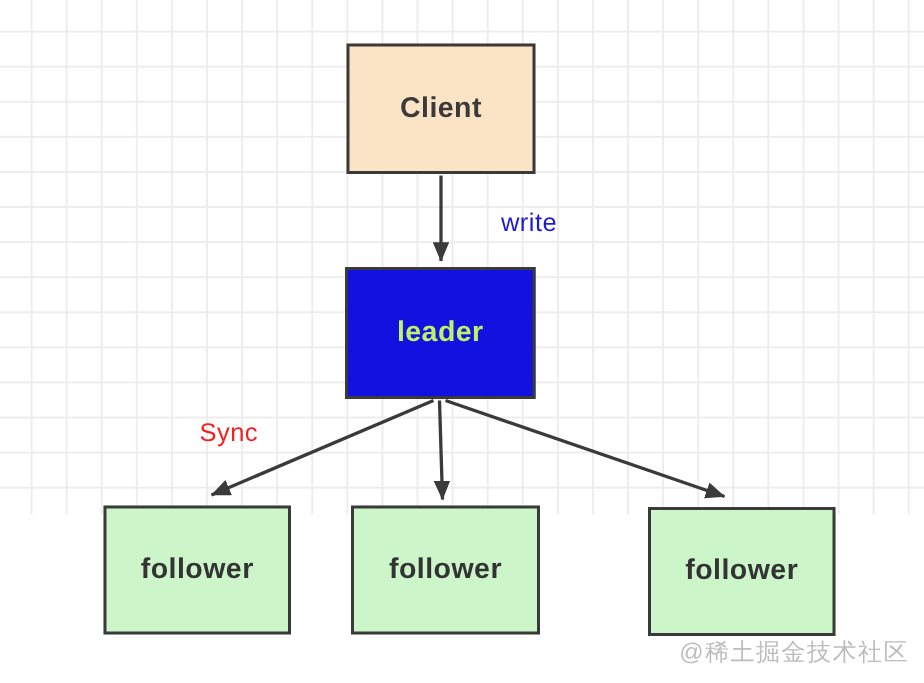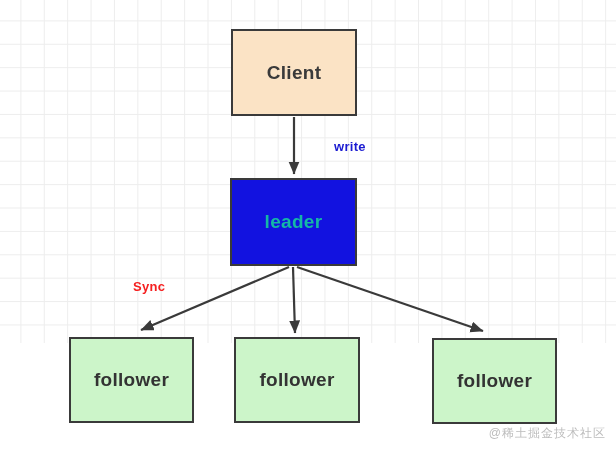--- a/index.html
+++ b/index.html
@@ -39,33 +39,33 @@
     letter-spacing: 0.3px;
   }
   .node-client   { left: 231px; top: 29px;  width: 126px; height: 87px; }
   .node-leader   { left: 230px; top: 178px; width: 127px; height: 88px; }
   .node-follower1{ left: 69px;  top: 337px; width: 125px; height: 86px; }
   .node-follower2{ left: 234px; top: 337px; width: 126px; height: 86px; }
   .node-follower3{ left: 432px; top: 338px; width: 125px; height: 86px; }
 
   .edge-label {
     position: absolute;
-    font-size: 13px;
-    font-weight: bold;
+    font-size: 17px;
+    font-weight: normal;
     letter-spacing: 0.3px;
     white-space: nowrap;
   }
   .edge-label-write { left: 334px; top: 139px; }
   .edge-label-sync  { left: 133px; top: 279px; }
 
   .watermark {
     position: absolute;
     right: 10px;
     top: 425px;
-    font-size: 12px;
+    font-size: 16px;
     letter-spacing: 1px;
     white-space: nowrap;
     margin-left: 36px;
   }
 </style>
 </head>
 <body>
 
 <div class="canvas">
 
@@ -78,21 +78,21 @@
     <line x1="294" y1="117" x2="294" y2="174" marker-end="url(#arrow)"></line>
     <line x1="289" y1="267" x2="141" y2="330" marker-end="url(#arrow)"></line>
     <line x1="293" y1="267" x2="295" y2="333" marker-end="url(#arrow)"></line>
     <line x1="297" y1="267" x2="483" y2="331" marker-end="url(#arrow)"></line>
   </svg>
 
   <div class="node node-client" style="background-color: rgb(251, 227, 197); color: rgb(58, 58, 58);">
     <span>Client</span>
   </div>
 
-  <div class="node node-leader" style="background-color: rgb(18, 18, 224); color: #14b8a6;">
+  <div class="node node-leader" style="background-color: rgb(18, 18, 224); color: #bef264;">
     <span>leader</span>
   </div>
 
   <div class="node node-follower1" style="background-color: rgb(204, 245, 201); color: rgb(51, 51, 51);">
     <span>follower</span>
   </div>
 
   <div class="node node-follower2" style="background-color: rgb(204, 245, 201); color: rgb(51, 51, 51);">
     <span>follower</span>
   </div>

